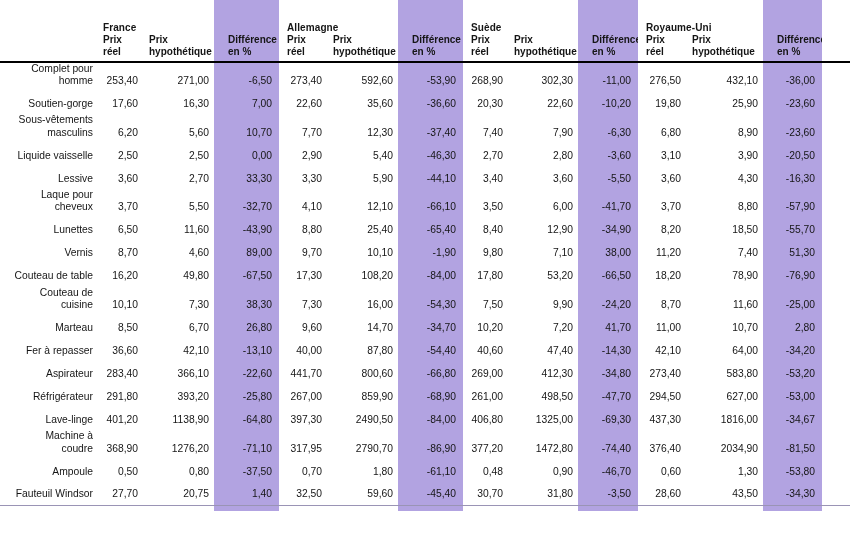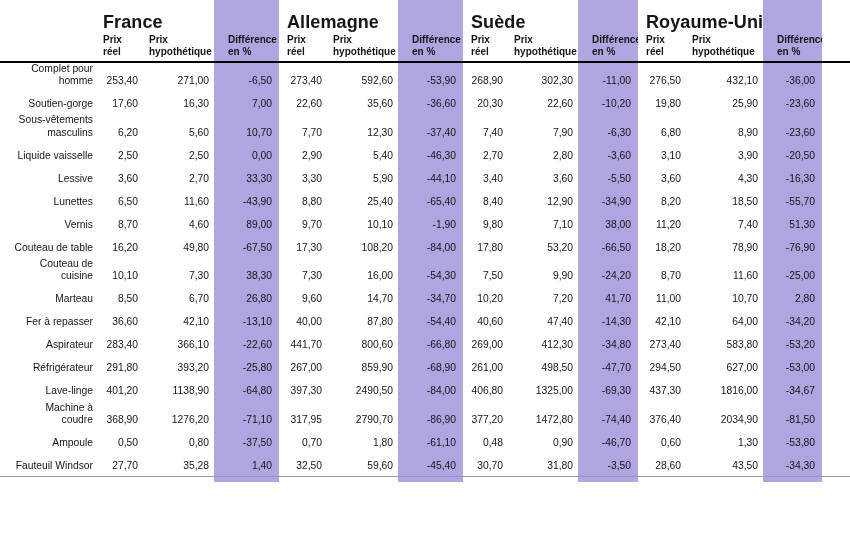--- a/index.html
+++ b/index.html
@@ -8,21 +8,21 @@
     width:850px; height:534px; background:#fff; overflow:hidden;
     font-family:"Liberation Sans", sans-serif; color:var(--ink);
   }
   table { border-collapse:collapse; table-layout:fixed; width:850px; }
   th, td { margin:0; padding:0; font-weight:normal; overflow:hidden; }
 
   
   thead tr.countries { height:34px; }
   thead tr.countries th { vertical-align:bottom; }
   th.country {
-    text-align:left; font-weight:bold; font-size:18px; letter-spacing:0.1px;
+    text-align:left; font-weight:bold; font-size:10px; letter-spacing:0.1px;
     padding:0 0 1px 8px; white-space:nowrap;
   }
   thead tr.subs { height:27px; }
   thead tr.subs th {
     vertical-align:bottom; text-align:left; font-weight:bold; font-size:10px;
     line-height:1.18; padding:0 0 3px 0; border-bottom:2px solid var(--rule);
   }
   thead tr.subs th span { display:block; }
   thead tr.subs th.s-real { padding-left:8px; }
   thead tr.subs th.s-hyp  { padding-left:1px; }
@@ -206,20 +206,36 @@
           <td class="num p-diff c-diff">-44,10</td>
           <td class="num p-real">3,40</td>
           <td class="num p-hyp">3,60</td>
           <td class="num p-diff c-diff">-5,50</td>
           <td class="num p-real">3,60</td>
           <td class="num p-hyp">4,30</td>
           <td class="num p-diff c-diff">-16,30</td>
           <td class="c-fill"></td>
         </tr>
         <tr>
+          <th class="c-label">Laque pour cheveux</th>
+          <td class="num p-real">3,70</td>
+          <td class="num p-hyp">5,50</td>
+          <td class="num p-diff c-diff">-32,70</td>
+          <td class="num p-real">4,10</td>
+          <td class="num p-hyp">12,10</td>
+          <td class="num p-diff c-diff">-66,10</td>
+          <td class="num p-real">3,50</td>
+          <td class="num p-hyp">6,00</td>
+          <td class="num p-diff c-diff">-41,70</td>
+          <td class="num p-real">3,70</td>
+          <td class="num p-hyp">8,80</td>
+          <td class="num p-diff c-diff">-57,90</td>
+          <td class="c-fill"></td>
+        </tr>
+        <tr>
           <th class="c-label">Lunettes</th>
           <td class="num p-real">6,50</td>
           <td class="num p-hyp">11,60</td>
           <td class="num p-diff c-diff">-43,90</td>
           <td class="num p-real">8,80</td>
           <td class="num p-hyp">25,40</td>
           <td class="num p-diff c-diff">-65,40</td>
           <td class="num p-real">8,40</td>
           <td class="num p-hyp">12,90</td>
           <td class="num p-diff c-diff">-34,90</td>
@@ -384,21 +400,21 @@
           <td class="num p-hyp">0,90</td>
           <td class="num p-diff c-diff">-46,70</td>
           <td class="num p-real">0,60</td>
           <td class="num p-hyp">1,30</td>
           <td class="num p-diff c-diff">-53,80</td>
           <td class="c-fill"></td>
         </tr>
         <tr>
           <th class="c-label">Fauteuil Windsor</th>
           <td class="num p-real">27,70</td>
-          <td class="num p-hyp">35,28</td>
+          <td class="num p-hyp">20,75</td>
           <td class="num p-diff c-diff">1,40</td>
           <td class="num p-real">32,50</td>
           <td class="num p-hyp">59,60</td>
           <td class="num p-diff c-diff">-45,40</td>
           <td class="num p-real">30,70</td>
           <td class="num p-hyp">31,80</td>
           <td class="num p-diff c-diff">-3,50</td>
           <td class="num p-real">28,60</td>
           <td class="num p-hyp">43,50</td>
           <td class="num p-diff c-diff">-34,30</td>

